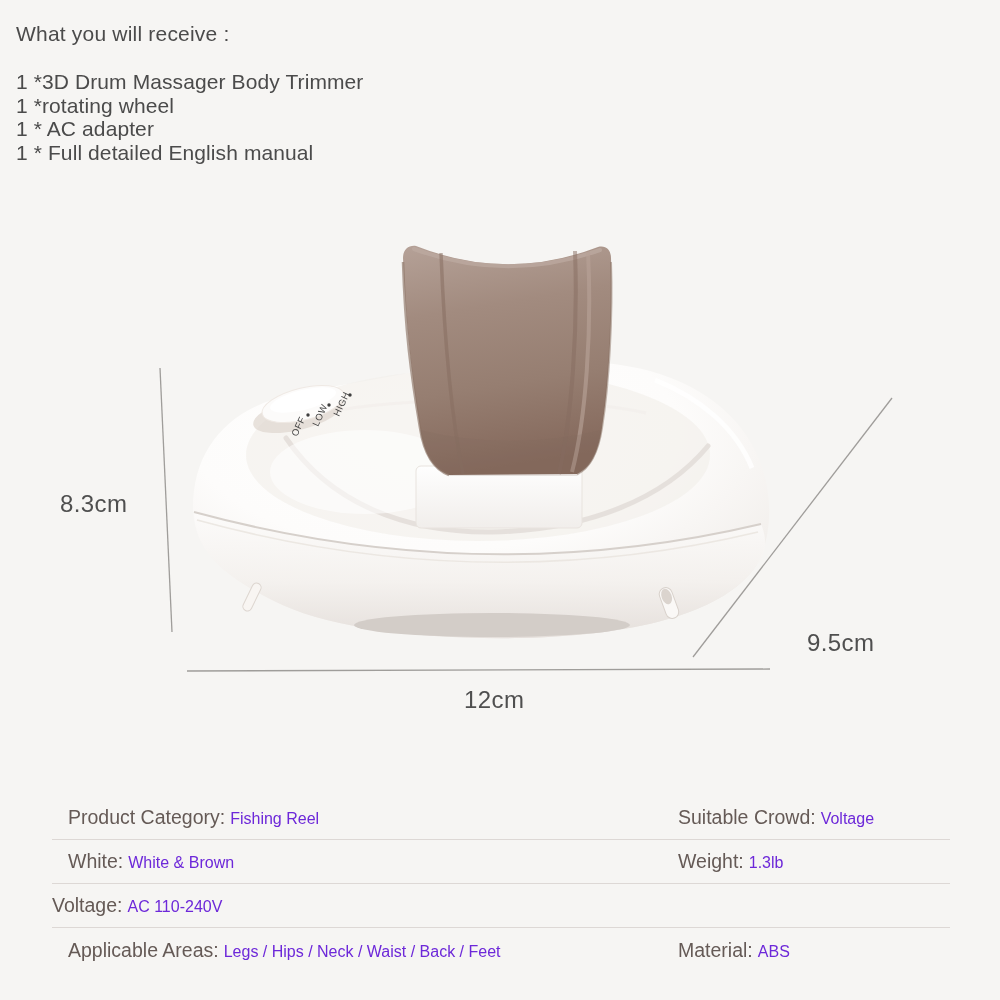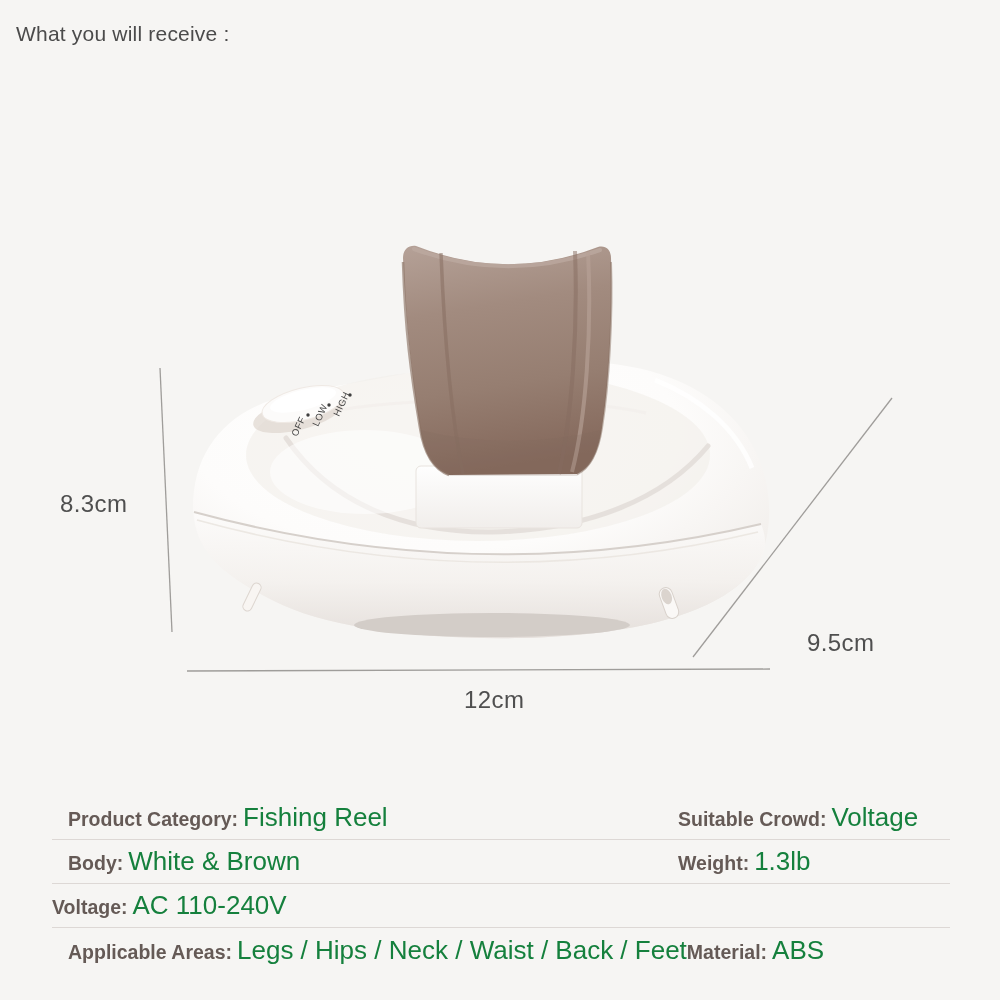--- a/index.html
+++ b/index.html
@@ -18,31 +18,37 @@
   .dim{position:absolute;font-size:24px;color:#4f4f4f;letter-spacing:.4px;line-height:26px}
   .dim-h{left:60px;top:491px;width:97px;text-align:left}
   .dim-d{left:807px;top:630px}
   .dim-w{left:464px;top:687px}
   
   .specs{position:absolute;left:52px;top:796px;width:898px}
   .spec-row{display:flex;align-items:center;height:44px;border-bottom:1px solid #ddd8d5;box-sizing:border-box}
   .spec-row:last-child{border-bottom:none}
   .cell-left{flex:0 0 626px;padding-left:16px;box-sizing:border-box;white-space:nowrap}
   .cell-right{flex:1;white-space:nowrap}
-  .lbl{font-weight:700;color:#655a56;font-size:19.5px}
-  .val{color:#15803d;font-size:26px;margin-left:5px}
+  .lbl{font-weight:400;color:#655a56;font-size:19.5px}
+  .val{color:#6d28d9;font-size:16px;margin-left:5px}
   .swlabel{font-size:9.5px;fill:#454545;letter-spacing:.5px}
 </style>
 </head>
 <body>
 
 <div>
 
   <section class="receive">
     <h2>What you will receive :</h2>
+    <ul>
+      <li>1 *3D Drum Massager Body Trimmer</li>
+      <li>1 *rotating wheel</li>
+      <li>1 * AC adapter</li>
+      <li>1 * Full detailed English manual</li>
+    </ul>
   </section>
 
   <svg class="figure" viewBox="0 0 1000 1000" aria-hidden="true">
     <defs>
       <radialGradient id="bodyGrad" cx="0.42" cy="0.26" r="0.85">
         <stop offset="0" stop-color="#ffffff"></stop>
         <stop offset="0.5" stop-color="#fdfcfb"></stop>
         <stop offset="0.8" stop-color="#f3f0ed"></stop>
         <stop offset="1" stop-color="#e9e4e0"></stop>
       </radialGradient>
@@ -149,21 +155,21 @@
     <div class="spec-row">
       <div class="cell-left">
         <span class="lbl">Product Category:</span><span class="val">Fishing Reel</span>
       </div>
       <div class="cell-right">
         <span class="lbl">Suitable Crowd:</span><span class="val">Voltage</span>
       </div>
     </div>
     <div class="spec-row">
       <div class="cell-left">
-        <span class="lbl">Body:</span><span class="val">White &amp; Brown</span>
+        <span class="lbl">White:</span><span class="val">White &amp; Brown</span>
       </div>
       <div class="cell-right">
         <span class="lbl">Weight:</span><span class="val">1.3lb</span>
       </div>
     </div>
     <div class="spec-row">
       <div class="cell-right">
         <span class="lbl">Voltage:</span><span class="val">AC 110-240V</span>
       </div>
     </div>

